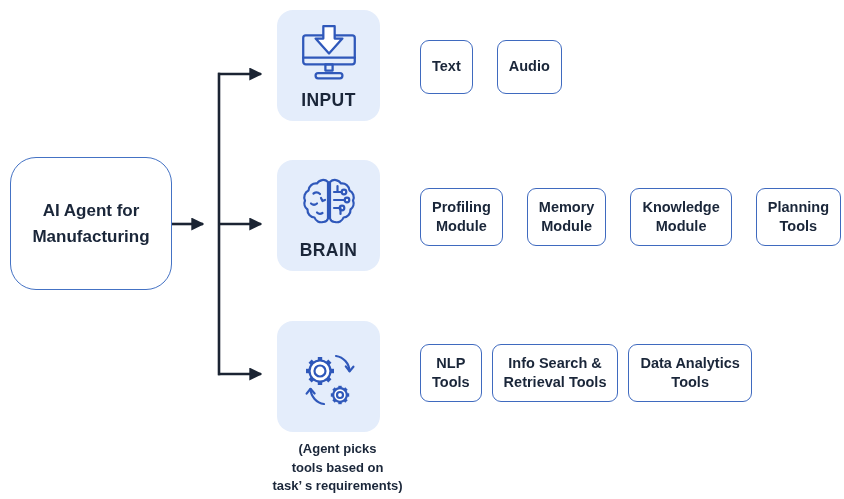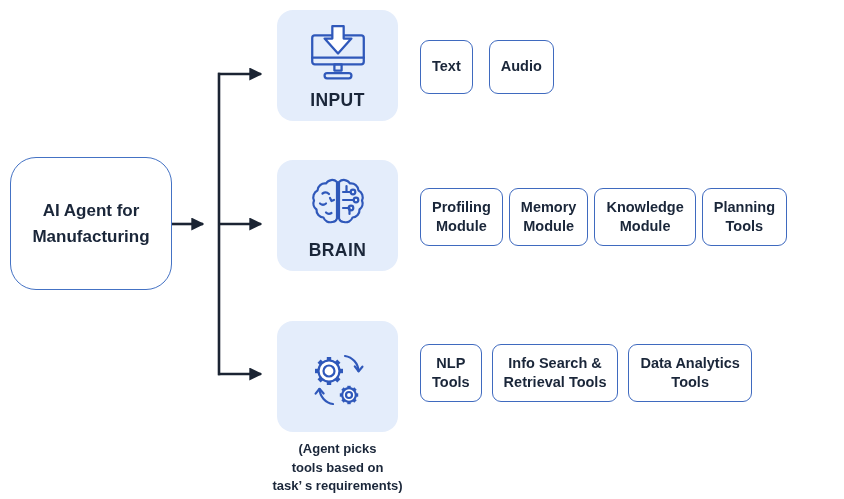--- a/index.html
+++ b/index.html
@@ -25,40 +25,40 @@
     position:absolute;left:10px;top:157px;width:162px;height:133px;box-sizing:border-box;
     background:#fff;border:1.4px solid var(--root-border);border-radius:26px;
     display:flex;align-items:center;justify-content:center;
   }
   .root-title{
     font-size:17px;font-weight:700;color:var(--text-dark);text-align:center;
     line-height:1.5;white-space:pre-line;
   }
   
   .block{
-    position:absolute;left:277px;width:121px;height:111px;box-sizing:border-box;
+    position:absolute;left:277px;width:103px;height:111px;box-sizing:border-box;
     background:var(--block-bg);border-radius:16px;
     display:flex;flex-direction:column;align-items:center;
   }
   .block-input{top:10px;}
   .block-brain{top:160px;}
   .block-action{top:321px;}
   .block .icon{flex:1;display:flex;align-items:center;justify-content:center;padding-top:6px;}
   .block .branch-label{
     font-size:17.5px;font-weight:700;color:var(--text-dark);letter-spacing:.4px;
     padding-bottom:10px;
   }
   .icon .s{stroke:var(--icon-stroke);fill:none;stroke-width:2.2;stroke-linecap:round;stroke-linejoin:round;}
   .icon .sf{stroke:var(--icon-stroke);fill:#fff;stroke-width:2.2;stroke-linejoin:round;}
   .icon .t{stroke:var(--icon-stroke);stroke-width:4.4;stroke-linecap:butt;}
   .icon .t2{stroke:var(--icon-stroke);stroke-width:3.4;stroke-linecap:butt;}
   
   .row{position:absolute;display:flex;align-items:stretch;}
-  .row-input{left:420px;top:40px;gap:16px;justify-content:center;}
-  .row-brain{left:420px;top:188px;gap:6px;}
+  .row-input{left:420px;top:40px;gap:24px;justify-content:center;}
+  .row-brain{left:420px;top:188px;gap:24px;}
   .row-action{left:420px;top:344px;gap:10px;}
   .item{
     background:#fff;border:1.4px solid var(--box-border);border-radius:9px;box-sizing:border-box;
     display:flex;align-items:center;justify-content:center;text-align:center;
     padding:2px 11px;font-size:14.5px;font-weight:700;color:var(--text-dark);
     line-height:1.32;white-space:pre-line;
   }
   .row-input .item{height:54px;}
   .row-brain .item,.row-action .item{height:58px;}
   

